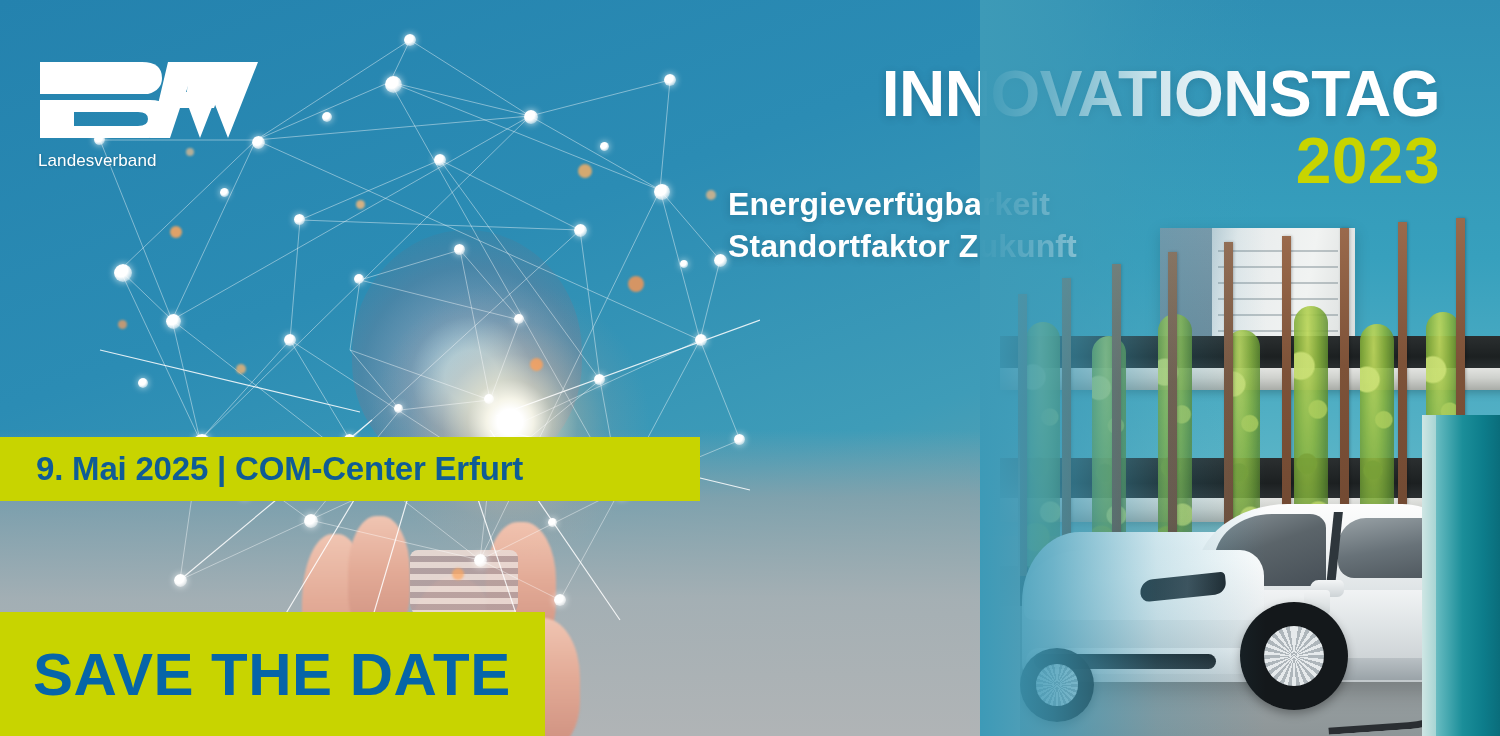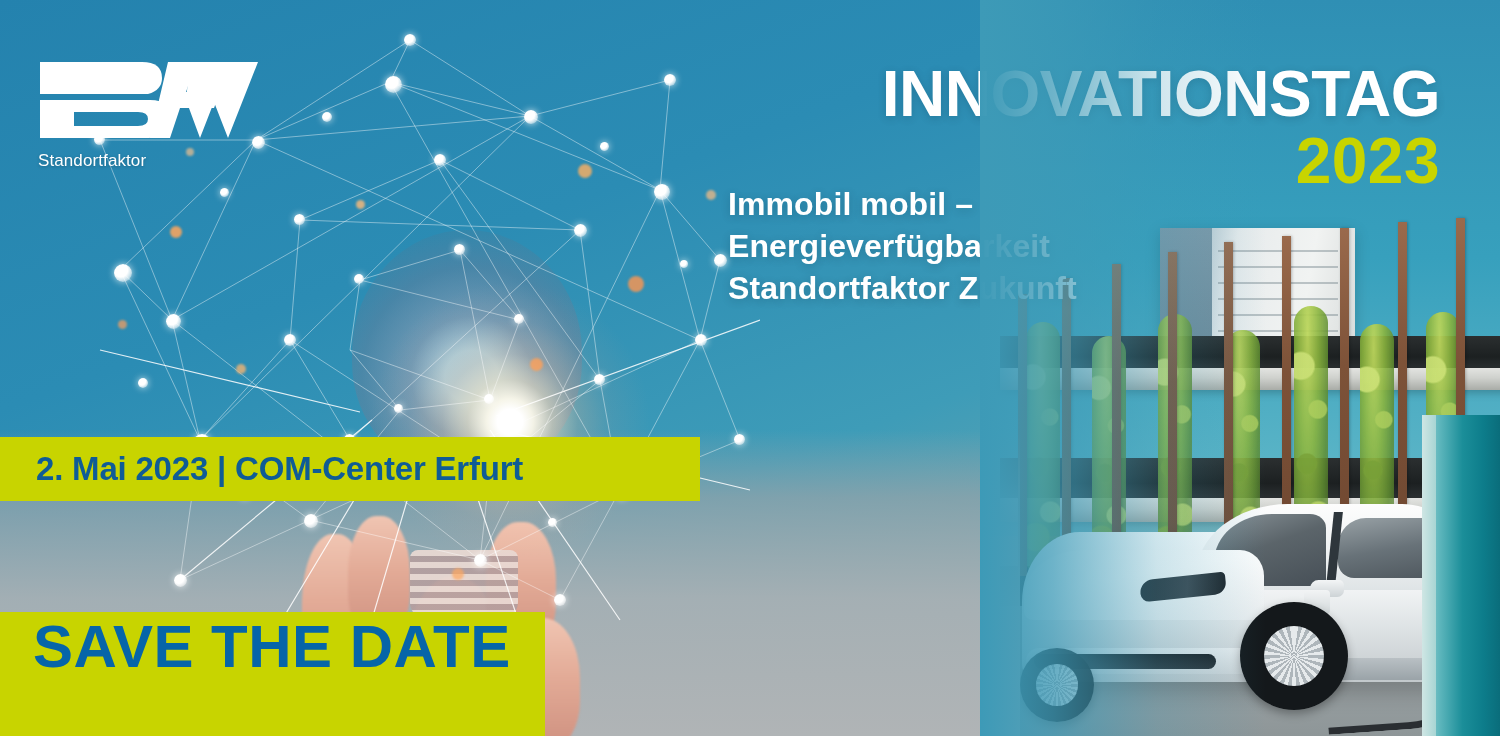--- a/index.html
+++ b/index.html
@@ -511,21 +511,21 @@
     white-space: nowrap;
   }
   .save-bar {
     position: absolute;
     left: 0;
     top: 612px;
     width: 545px;
     height: 124px;
     background: #c8d400;
     display: flex;
-    align-items: flex-start;
+    align-items: center;
   }
   .save-bar span {
     display: block;
     margin-left: 33px;
     color: #0665a8;
     font-size: 60px;
     font-weight: 700;
     letter-spacing: 0.5px;
     white-space: nowrap;
   }
@@ -705,37 +705,36 @@
         <path d="M2 40 H112 Q134 40 134 58 Q134 78 110 78 H2 Z M36 52 V66 H100 Q110 66 110 59 Q110 52 100 52 Z"></path>
 
         <path d="M128 2 H196 L188 22 H150 L146 34 H180 L174 52 H140 L128 78 H106 L120 34 Z" opacity="0"></path>
         <path d="M130 2 H200 L192 20 H152 L148 32 H182 L176 48 H142 L132 78 H112 Z"></path>
 
         <path d="M150 2 H222 L196 78 L182 40 L168 78 L154 40 Z" opacity="0"></path>
         <path d="M152 2 H220 L190 78 L176 42 L162 78 L148 40 Z"></path>
       </g>
     </svg>
     <div class="logo-sub">
-      <div>Standortfaktor</div>
+      <div>Landesverband</div>
     </div>
   </div>
 
   <div class="headline">
     <div class="title">INNOVATIONSTAG</div>
     <div class="year">2023</div>
   </div>
 
   <div class="subtitle">
-    <div>Immobil mobil –</div>
     <div>Energieverfügbarkeit</div>
     <div>Standortfaktor Zukunft</div>
   </div>
 
   <div class="date-bar">
-    <span>2. Mai 2023 | COM-Center Erfurt</span>
+    <span>9. Mai 2025 | COM-Center Erfurt</span>
   </div>
 
 
   <div class="save-bar">
     <span>SAVE THE DATE</span>
   </div>
 
 </div>
 
 </body></html>

